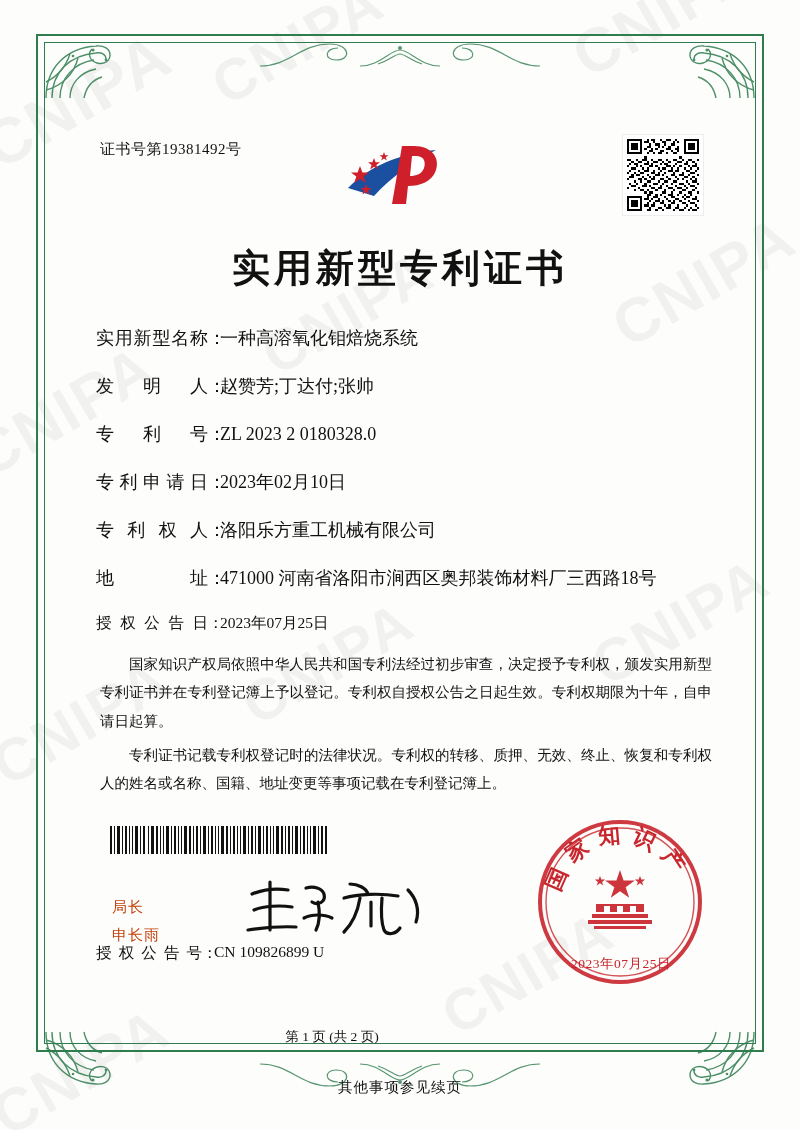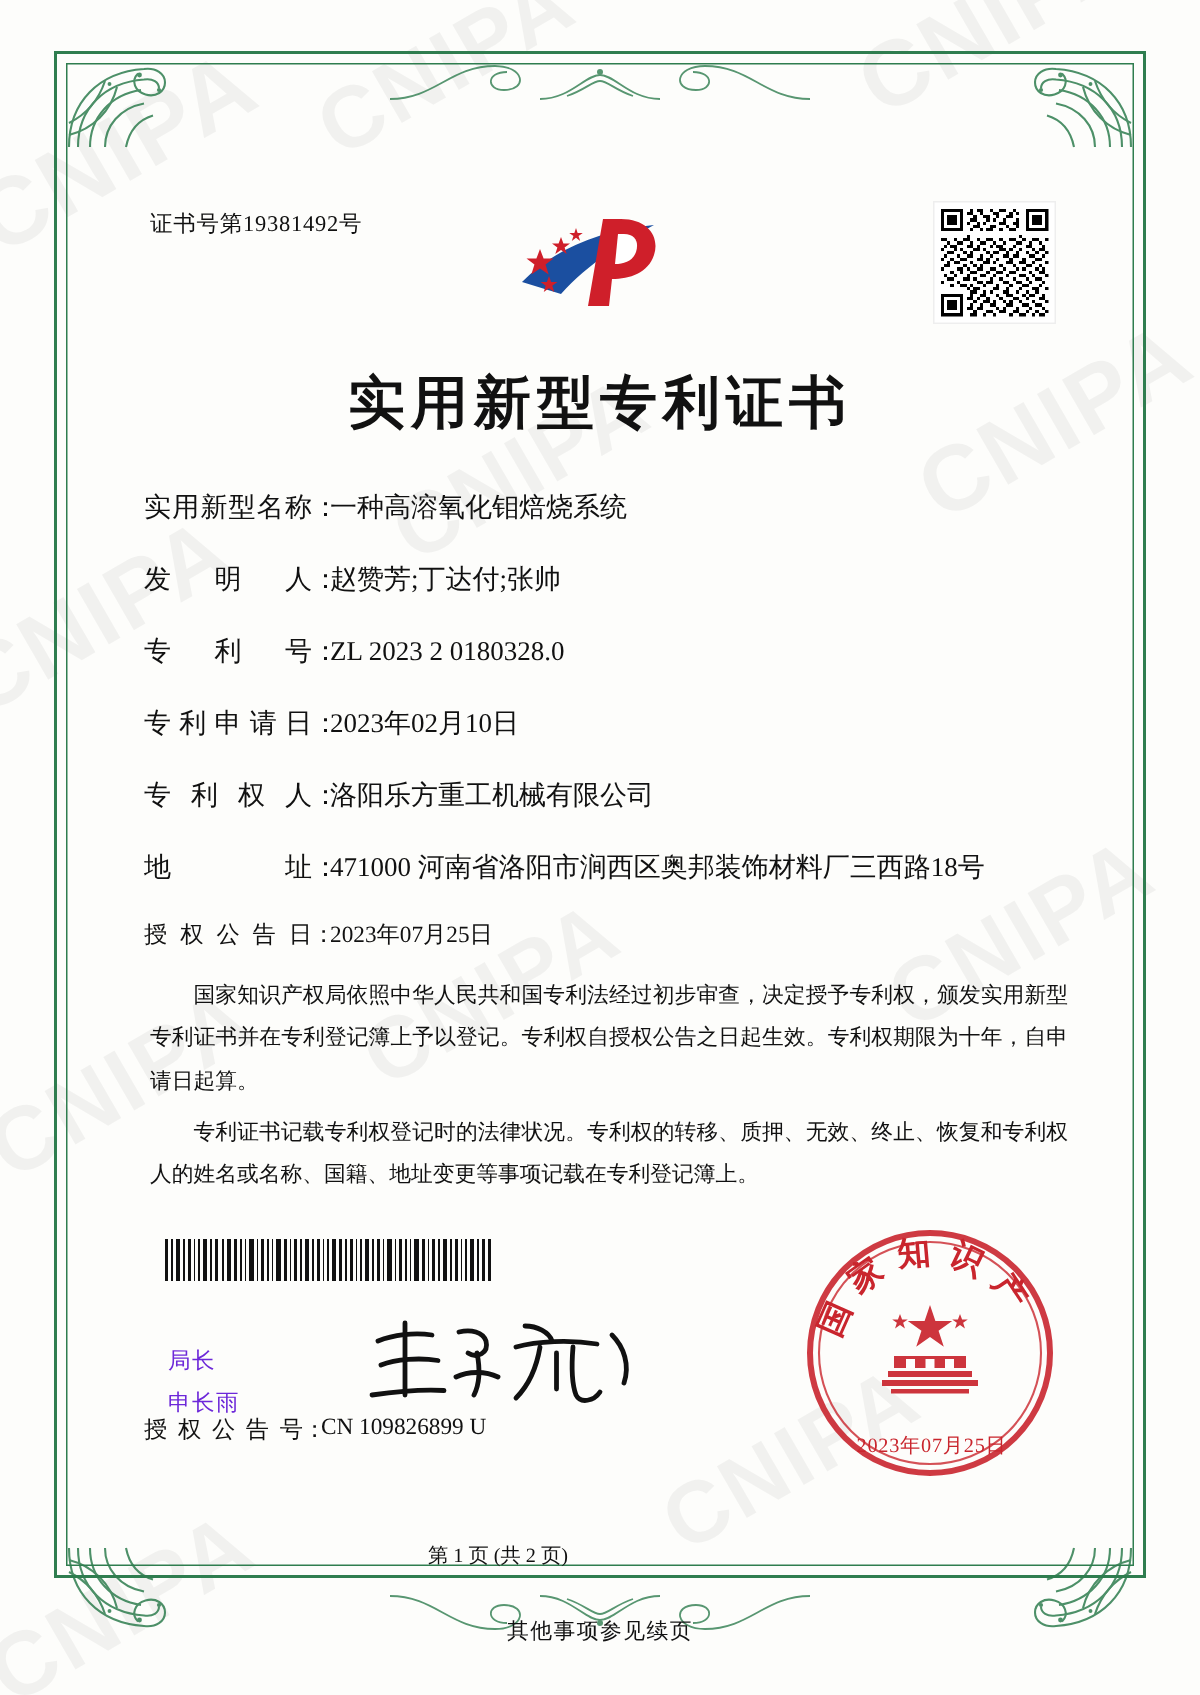--- a/index.html
+++ b/index.html
@@ -200,21 +200,21 @@
     top: 826px;
     width: 218px;
     height: 28px;
   }
 
   .sign-block {
     position: absolute;
     left: 112px;
     top: 895px;
     font-size: 15px;
-    color: #6d28d9;
+    color: #c2410c;
     line-height: 1.85;
     letter-spacing: 1px;
     font-family: Liberation Mono, monospace;
   }
 
   .signature {
     position: absolute;
     left: 240px;
     top: 872px;
     width: 190px;

